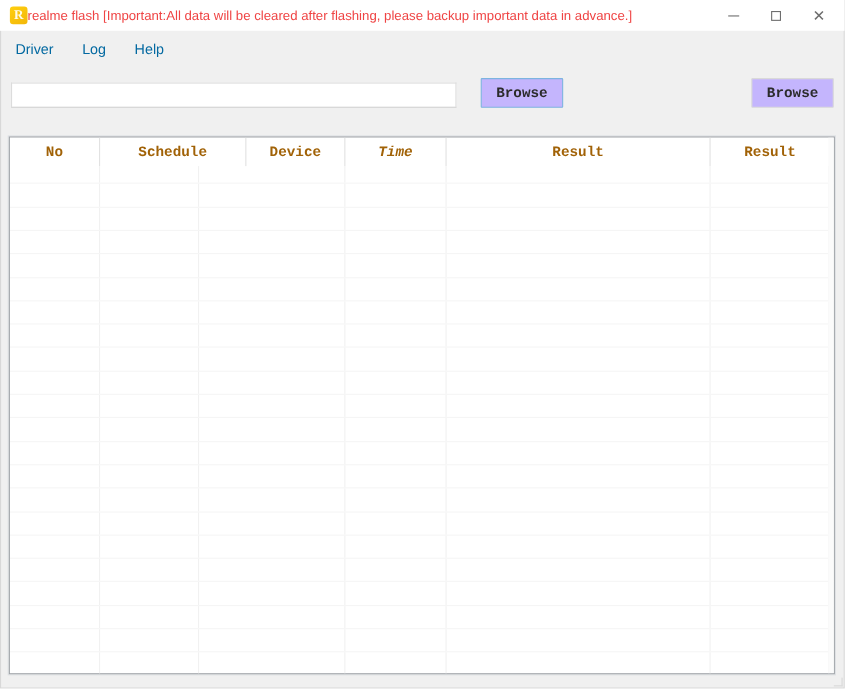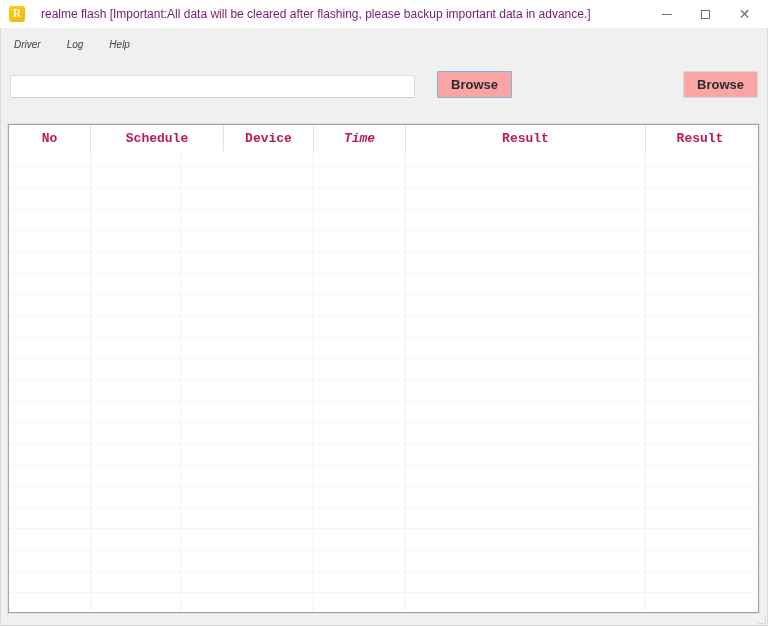--- a/index.html
+++ b/index.html
@@ -9,53 +9,53 @@
   #window { position:relative; width:768px; height:626px; background:#f0f0f0;
             box-shadow: inset 0 0 0 1px #d8d8d8; overflow:hidden; }
 
   
   .titlebar { position:absolute; left:0; top:0; width:768px; height:28px;
               background:#ffffff; display:flex; align-items:center; }
   .app-icon { width:16px; height:16px; margin-left:9px; border-radius:3px;
               background:linear-gradient(145deg,#ffcf0e,#f2b70a);
               color:#fffbe8; font-family:"Liberation Serif", serif; font-weight:700;
               font-size:12px; line-height:15px; text-align:center; flex:0 0 auto; }
-  .title-text { margin-left:16px; font-size:12px; color:#701a75; white-space:nowrap;
+  .title-text { margin-left:0; font-size:12px; color:#ef4444; white-space:nowrap;
                 overflow:hidden; flex:1 1 auto; }
   .win-controls { display:flex; height:28px; flex:0 0 auto; margin-right:4px; }
   .win-btn { width:39px; height:28px; display:flex; align-items:center; justify-content:center;
              color:#6e6e6e; font-size:13px; cursor:default; }
   .glyph-min { display:block; width:10px; height:1px; background:#6e6e6e; }
   .glyph-max { display:block; width:9px; height:9px; border:1px solid #6e6e6e; }
   .glyph-close { font-size:14px; line-height:14px; color:#6e6e6e; }
 
   
   .menubar { position:absolute; left:0; top:28px; width:768px; height:32px;
              display:flex; align-items:center; padding-left:5px; }
-  .menu-item { font-size:10px; color:#404040; padding:4px 9px; margin-right:8px;font-style:italic; }
+  .menu-item { font-size:13px; color:#0369a1; padding:4px 9px; margin-right:8px; }
 
   
   .path-input { position:absolute; left:10px; top:75px; width:405px; height:23px;
                 background:#ffffff; border:1px solid #dcdcdc; border-bottom-color:#cfcfcf;
                 font-family:"Liberation Sans", sans-serif; font-size:13px; color:#333;
                 padding:0 6px; outline:none; }
-  .btn { position:absolute; top:71px; height:27px; background:#fca5a5;
+  .btn { position:absolute; top:71px; height:27px; background:#c4b5fd;
          border:1px solid #d9d9d9; border-radius:1px;
-         font-family:Liberation Sans, sans-serif; font-size:13px; font-weight:600;
+         font-family:Liberation Mono, monospace; font-size:13px; font-weight:600;
          color:#2b2b2b; text-align:center; line-height:25px; cursor:default; }
   .btn-browse { left:437px; width:75px; border-color:#7db4e0; }
   .btn-loading { left:558px; width:106px; }
   .btn-flash { left:683px; width:75px; }
 
   
   .flash-table { position:absolute; left:8px; top:124px; width:751px; height:489px;
                  background:#ffffff; border:1px solid #9fa3a8;
                  box-shadow:0 0 0 1px #dfe1e4; overflow:hidden; }
   .thead { display:flex; height:26px; font-family:"Liberation Mono","DejaVu Sans Mono",monospace;
-           font-size:13px; font-weight:700; color:#be185d; }
+           font-size:13px; font-weight:700; color:#a16207; }
   .th { display:flex; align-items:center; justify-content:center;
         border-right:1px solid #e2e2e2; height:26px; }
   .th:last-child { border-right:none; }
   .tr { display:flex; height:21.3px; border-bottom:1px solid #f5f5f5; }
   .tr.first { height:16.4px; }
   .td { height:100%; border-right:1px solid #f1f1f1; }
   .c0 { width:82px; } .c1 { width:90px; } .c2 { width:133px; }
   .c3 { width:92px;font-style:italic; } .c4 { width:240px; } .c5 { width:108px; }
 
   .scroll-strip { position:absolute; right:0; top:0; width:5px; height:100%;

